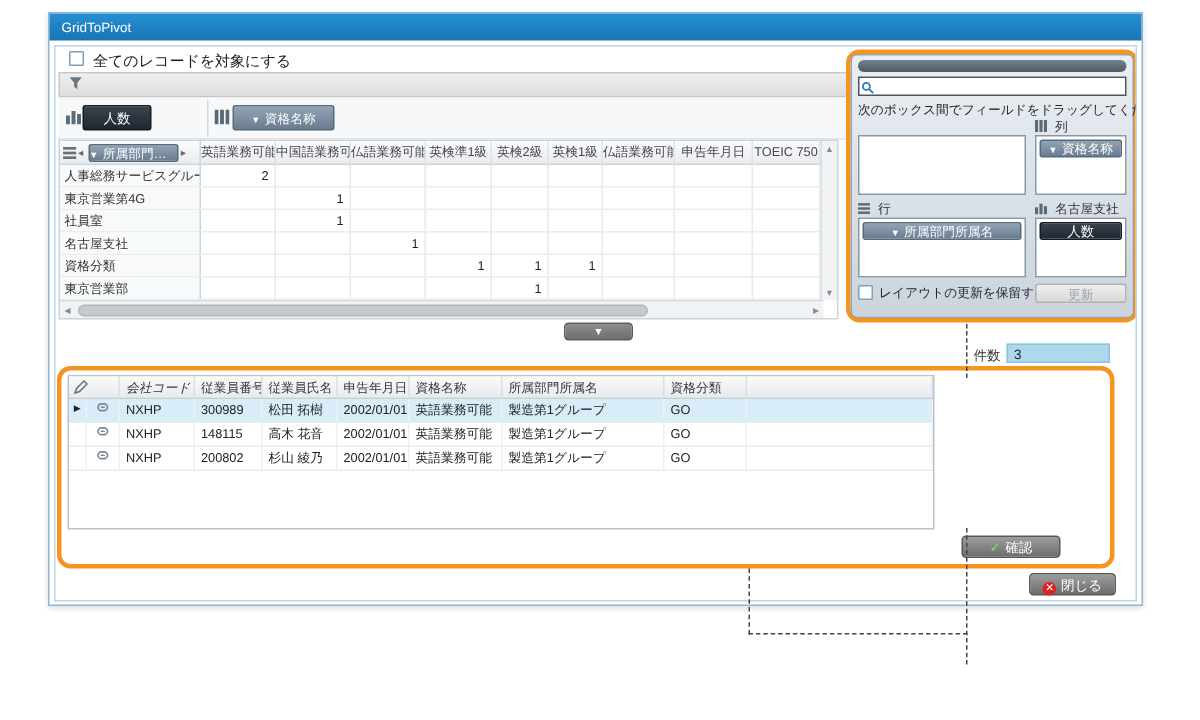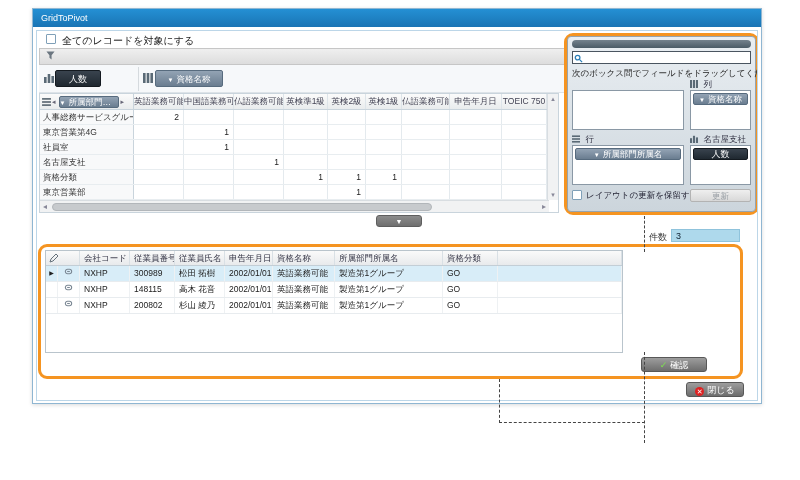--- a/index.html
+++ b/index.html
@@ -240,21 +240,21 @@
 
       <div class="orange-box ob-bottom"></div>
 
       <div class="dgrid">
         <div class="dg-hrow" id="dg-hrow">
           <div class="dg-hicon">
             <svg width="10" height="10" viewBox="0 0 10 10">
                 <path d="M1 9l1-3 5-5 2 2-5 5z" fill="none" stroke="#66727c" stroke-width="1"></path>
               </svg>
           </div>
-        <div class="dg-hcell" style="width: 50px;">会社コード</div>
+        <div class="dg-hcell" style="width: 50px; font-style: italic;">会社コード</div>
             <div class="dg-hcell" style="width: 45px;">従業員番号</div>
             <div class="dg-hcell" style="width: 50px;">従業員氏名</div>
             <div class="dg-hcell" style="width: 48px;">申告年月日</div>
             <div class="dg-hcell" style="width: 62px;">資格名称</div>
             <div class="dg-hcell" style="width: 108px;">所属部門所属名</div>
             <div class="dg-hcell" style="width: 55px;">資格分類</div>
             <div class="dg-hcell" style="flex: 1 1 auto;"></div>
           </div>
         <div id="dg-rows">
             <div class="dg-row sel">

